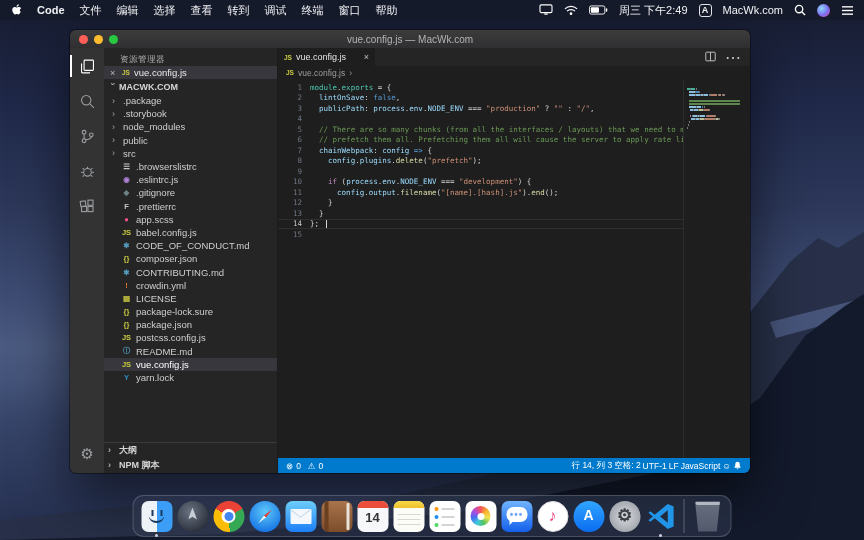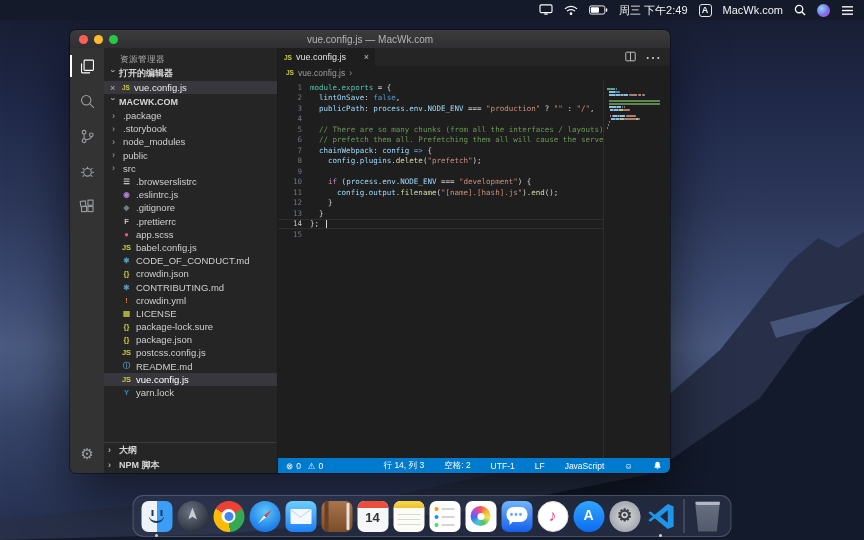--- a/index.html
+++ b/index.html
@@ -20,21 +20,21 @@
   #menubar .appname { font-weight:bold; }
   #menu-items { display:flex; gap:15px; list-style:none; }
   #menubar .right { margin-left:auto; display:flex; align-items:center; gap:11px; }
   .mb-ic { display:flex; align-items:center; }
   .input-src { width:13px; height:13px; border:1px solid #dfe2e8; border-radius:3px;
     font-size:9px; display:flex; align-items:center; justify-content:center; font-weight:bold; }
   .siri-orb { width:13px; height:13px; border-radius:50%;
     background:radial-gradient(circle at 35% 35%, #8fd8f5, #7a6cf0 55%, #e351a8 90%); }
 
   
-  #vscode { position:absolute; left:70px; top:30px; width:600px; height:443px;
+  #vscode { position:absolute; left:70px; top:30px; width:680px; height:443px;
     border-radius:6px; overflow:hidden; background:#1e1e1e;
     box-shadow:0 22px 55px rgba(0,0,0,0.6), 0 0 0 1px rgba(0,0,0,0.4); z-index:10;
     display:flex; flex-direction:column; }
   #titlebar { height:18px; flex:0 0 18px; background:linear-gradient(#3c3c3d,#2f2f31);
     display:flex; align-items:center; justify-content:center; position:relative;
     color:#b4b4b4; font-size:10px; }
   .lights { position:absolute; left:9px; top:0; height:100%; display:flex; align-items:center; gap:6px; }
   .light { width:9px; height:9px; border-radius:50%; }
   .light.r { background:#ff5f57; } .light.y { background:#febc2e; } .light.g { background:#28c840; }
 
@@ -93,21 +93,21 @@
   #caret { position:absolute; left:48px; top:141px; width:1px; height:8px; background:#d7d7d7; }
   #minimap { position:absolute; right:0; top:0; bottom:0; width:67px; border-left:1px solid rgba(255,255,255,0.07);
     padding:9px 0 0 3px; }
   .mm-row { height:2px; margin-bottom:1px; display:flex; }
   .mm-seg { height:2px; opacity:0.85; }
 
   
   #statusbar { height:15px; flex:0 0 15px; background:#007acc; color:#fff; display:flex;
     align-items:center; font-size:8.5px; padding:0 8px; }
   #statusbar .sb-left { display:flex; gap:7px; align-items:center; }
-  #statusbar .sb-right { margin-left:auto; display:flex; gap:20px; align-items:center; }
+  #statusbar .sb-right { margin-left:auto; display:flex; gap:2px; align-items:center; }
   .sb-item { display:flex; gap:3px; align-items:center; }
   #statusbar svg { width:9px; height:9px; fill:#fff; }
 
   
   #dock { position:absolute; left:50%; transform:translateX(-50%); bottom:3px; height:42px;
     background:rgba(50,58,82,0.55); border:1px solid rgba(255,255,255,0.18); border-radius:11px;
     display:flex; align-items:center; padding:3px 6px; gap:2px; z-index:40; }
   .dcell { width:34px; height:36px; display:flex; flex-direction:column; align-items:center; justify-content:center; position:relative; }
   .ic { width:31px; height:31px; border-radius:7px; position:relative; overflow:hidden; }
   .rund { position:absolute; bottom:-3px; left:50%; transform:translateX(-50%); width:3px; height:3px;
@@ -178,20 +178,39 @@
 
 <div id="desktop">
   <svg viewBox="0 0 864 540" preserveAspectRatio="none">
     <polygon points="0,520 140,505 320,512 520,468 640,420 720,350 790,262 818,238 838,248 864,232 864,540 0,540" fill="#273048"></polygon>
     <polygon points="770,322 864,298 864,314 776,338" fill="#4a5980" opacity="0.9"></polygon>
     <polygon points="0,540 220,534 460,512 650,474 760,398 805,336 845,306 864,294 864,540" fill="#131a2c"></polygon>
   </svg>
 </div>
 
 <div id="menubar">
+  <div class="left">
+    <span class="apple">
+      <svg width="12" height="14" viewBox="0 0 16 18">
+          <path fill="#ffffff" d="M13.1 9.6c0-2.1 1.7-3.1 1.8-3.1-1-1.4-2.5-1.6-3-1.6-1.3-.1-2.5.7-3.1.7-.6 0-1.6-.7-2.7-.7C4.7 4.9 3 6.1 3 8.7c0 1.6.6 3.3 1.4 4.4.7 1 1.3 1.9 2.2 1.9.9 0 1.2-.6 2.3-.6 1.1 0 1.4.6 2.3.6.9 0 1.6-.9 2.2-1.9.7-1 .9-2 .9-2.1-.1 0-1.2-.5-1.2-1.4zM11 3.6c.5-.6.8-1.5.7-2.3-.7 0-1.6.5-2.1 1.1-.5.5-.9 1.4-.8 2.2.9.1 1.7-.4 2.2-1z"></path>
+        </svg>
+    </span>
+    <span class="appname">Code</span>
+    <ul id="menu-items">
+        <li>文件</li>
+        <li>编辑</li>
+        <li>选择</li>
+        <li>查看</li>
+        <li>转到</li>
+        <li>调试</li>
+        <li>终端</li>
+        <li>窗口</li>
+        <li>帮助</li>
+      </ul>
+  </div>
   <div class="right">
     <span class="mb-ic">
       <svg width="14" height="12" viewBox="0 0 16 14">
           <rect x="1" y="1" width="14" height="9" rx="1.5" fill="none" stroke="#fff" stroke-width="1.3"></rect>
           <rect x="6" y="11" width="4" height="1.5" fill="#fff"></rect>
         </svg>
     </span>
     <span class="mb-ic">
       <svg width="14" height="11" viewBox="0 0 16 12">
           <path d="M1 4.2C3 2.3 5.4 1.3 8 1.3s5 1 7 2.9" stroke="#fff" stroke-width="1.4" fill="none"></path>
@@ -271,24 +290,20 @@
             <rect x="10.5" y="10" width="6" height="6"></rect>
             <rect x="10.5" y="2.5" width="6" height="6"></rect>
             <rect x="3" y="2.5" width="6" height="6" transform="translate(-1.2 1.2) rotate(-8 6 5.5)"></rect>
           </svg>
       </div>
       <div class="ab-gear">⚙</div>
     </div>
 
     <div id="sidebar">
       <div class="sb-title">资源管理器</div>
-      <div class="sec-head">
-        <span class="chev">›</span>
-        <span>打开的编辑器</span>
-      </div>
       <div class="oe-item">
         <span class="oe-close">×</span>
         <span class="jsbadge">JS</span>
         <span>vue.config.js</span>
       </div>
       <div class="sec-head">
         <span class="chev">›</span>
         <span>MACWK.COM</span>
       </div>
       <div id="filetree">
@@ -335,21 +350,21 @@
           <div class="trow file">
             <span class="glyph" style="color: rgb(203, 203, 65);">JS</span>
             <span>babel.config.js</span>
           </div>
           <div class="trow file">
             <span class="glyph" style="color: rgb(81, 154, 186);">✱</span>
             <span>CODE_OF_CONDUCT.md</span>
           </div>
           <div class="trow file">
             <span class="glyph" style="color: rgb(203, 203, 65);">{}</span>
-            <span>crowdin.json</span>
+            <span>composer.json</span>
           </div>
           <div class="trow file">
             <span class="glyph" style="color: rgb(81, 154, 186);">✱</span>
             <span>CONTRIBUTING.md</span>
           </div>
           <div class="trow file">
             <span class="glyph" style="color: rgb(227, 121, 51);">!</span>
             <span>crowdin.yml</span>
           </div>
           <div class="trow file">

